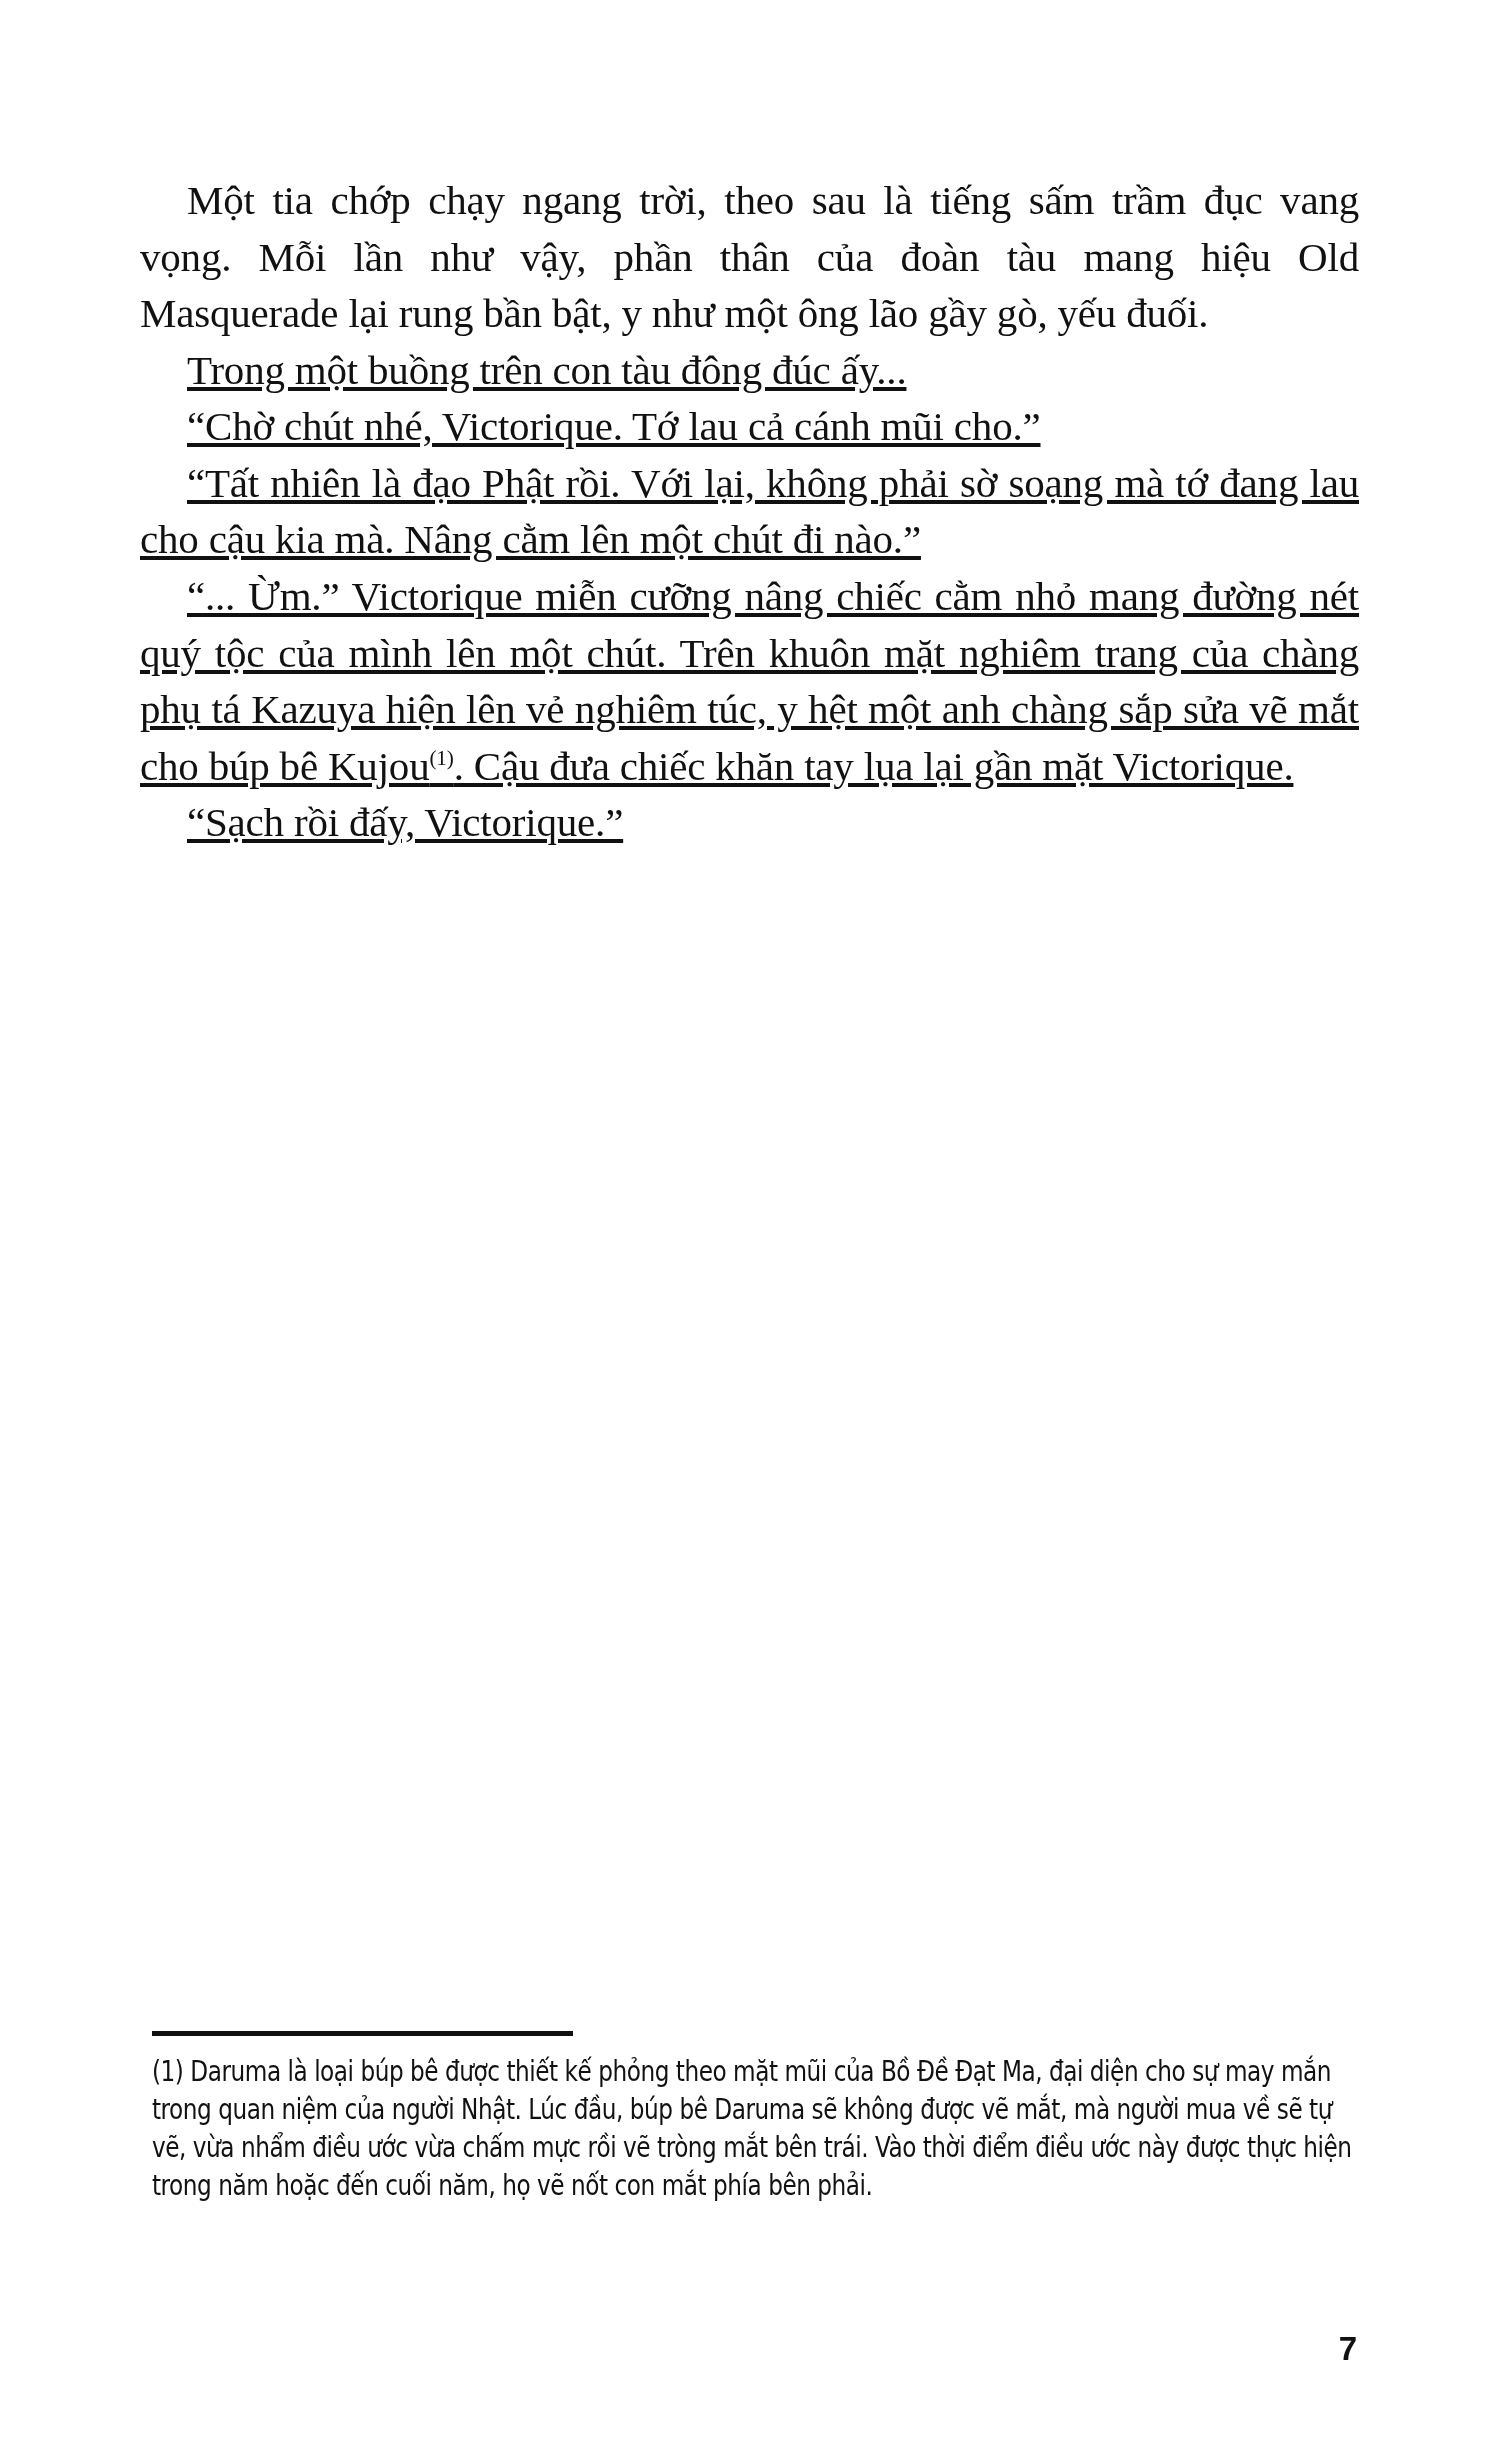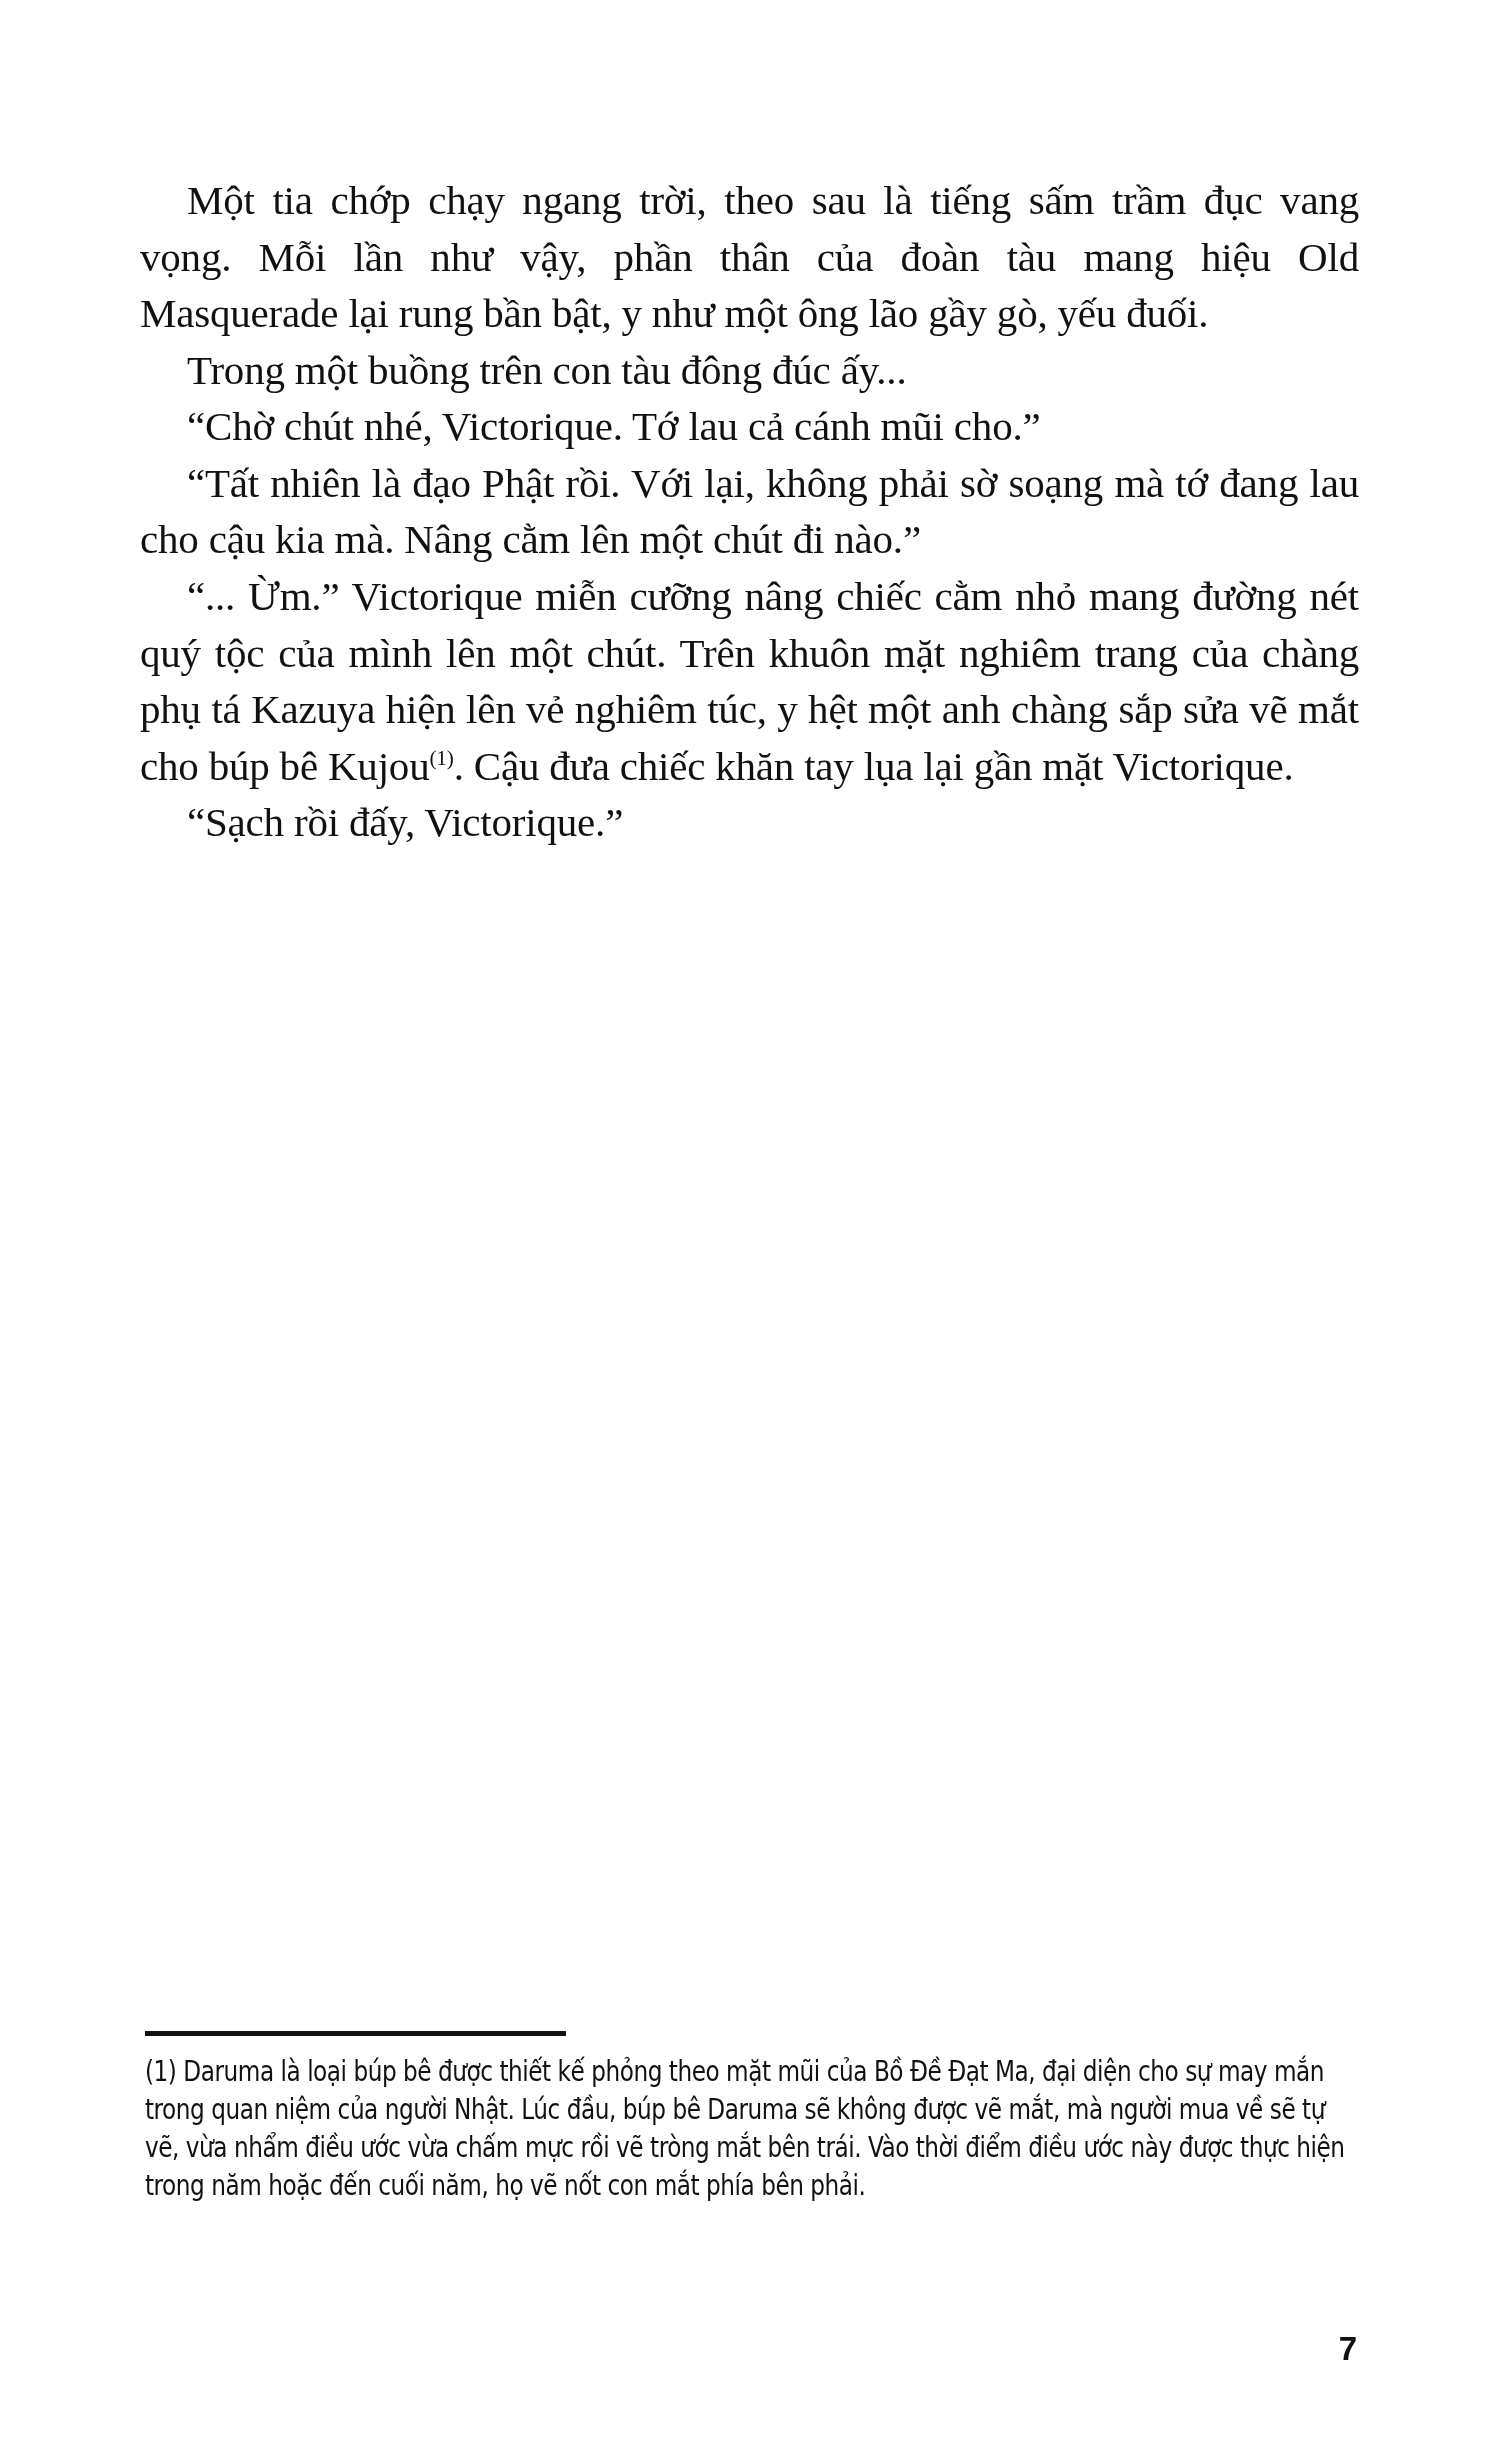--- a/index.html
+++ b/index.html
@@ -41,32 +41,33 @@
     margin: 0 0 0 0;
     letter-spacing: -0.2px;
     word-spacing: 0px;
     color: #111111;
   }
   .para.indent {
     text-indent: 47px;
   }
   .para + .para {
     margin-top: 0px;
+    text-decoration: underline;
   }
 
   sup.fn-ref {
     font-size: 0.52em;
     vertical-align: super;
     line-height: 0;
   }
 
   
   .footnote-area {
     position: absolute;
-    left: 145px;
+    left: 152px;
     top: 1987px;
     width: 1219px;
   }
   .footnote-rule {
     width: 421px;
     height: 5.3px;
     background: #111111;
     margin: 0 0 16.6px 0;
   }
   .footnote-text {

